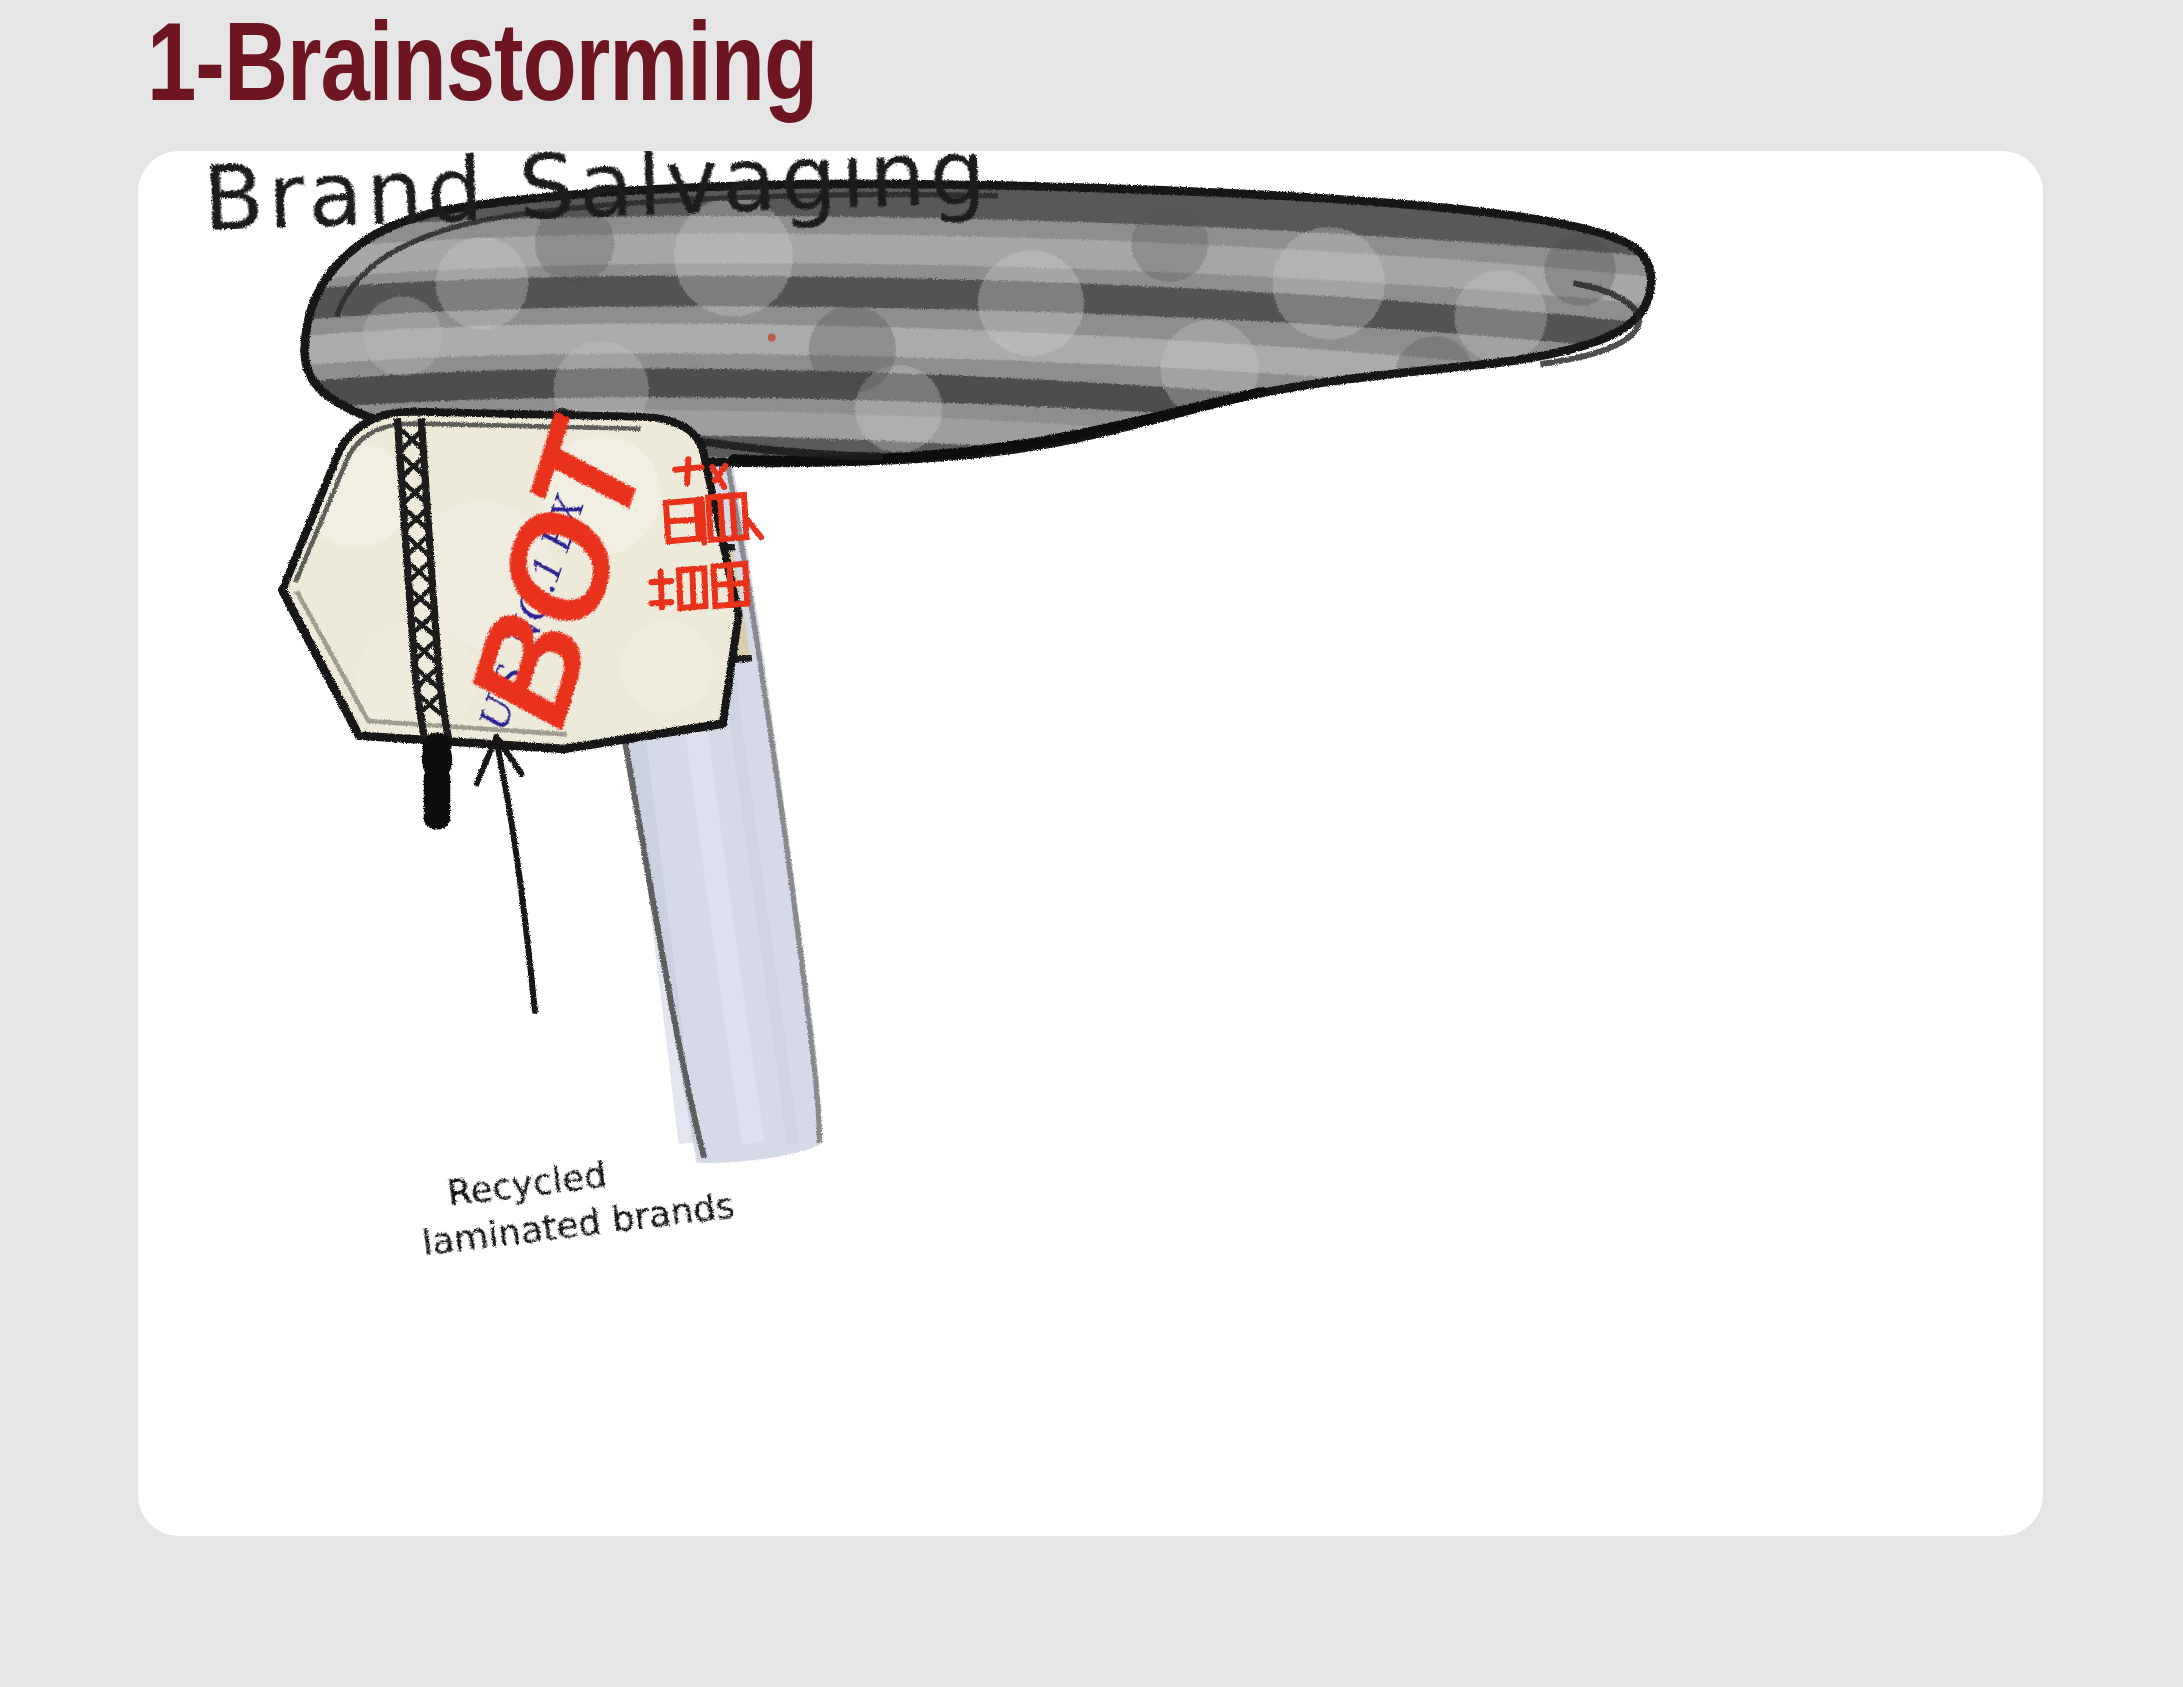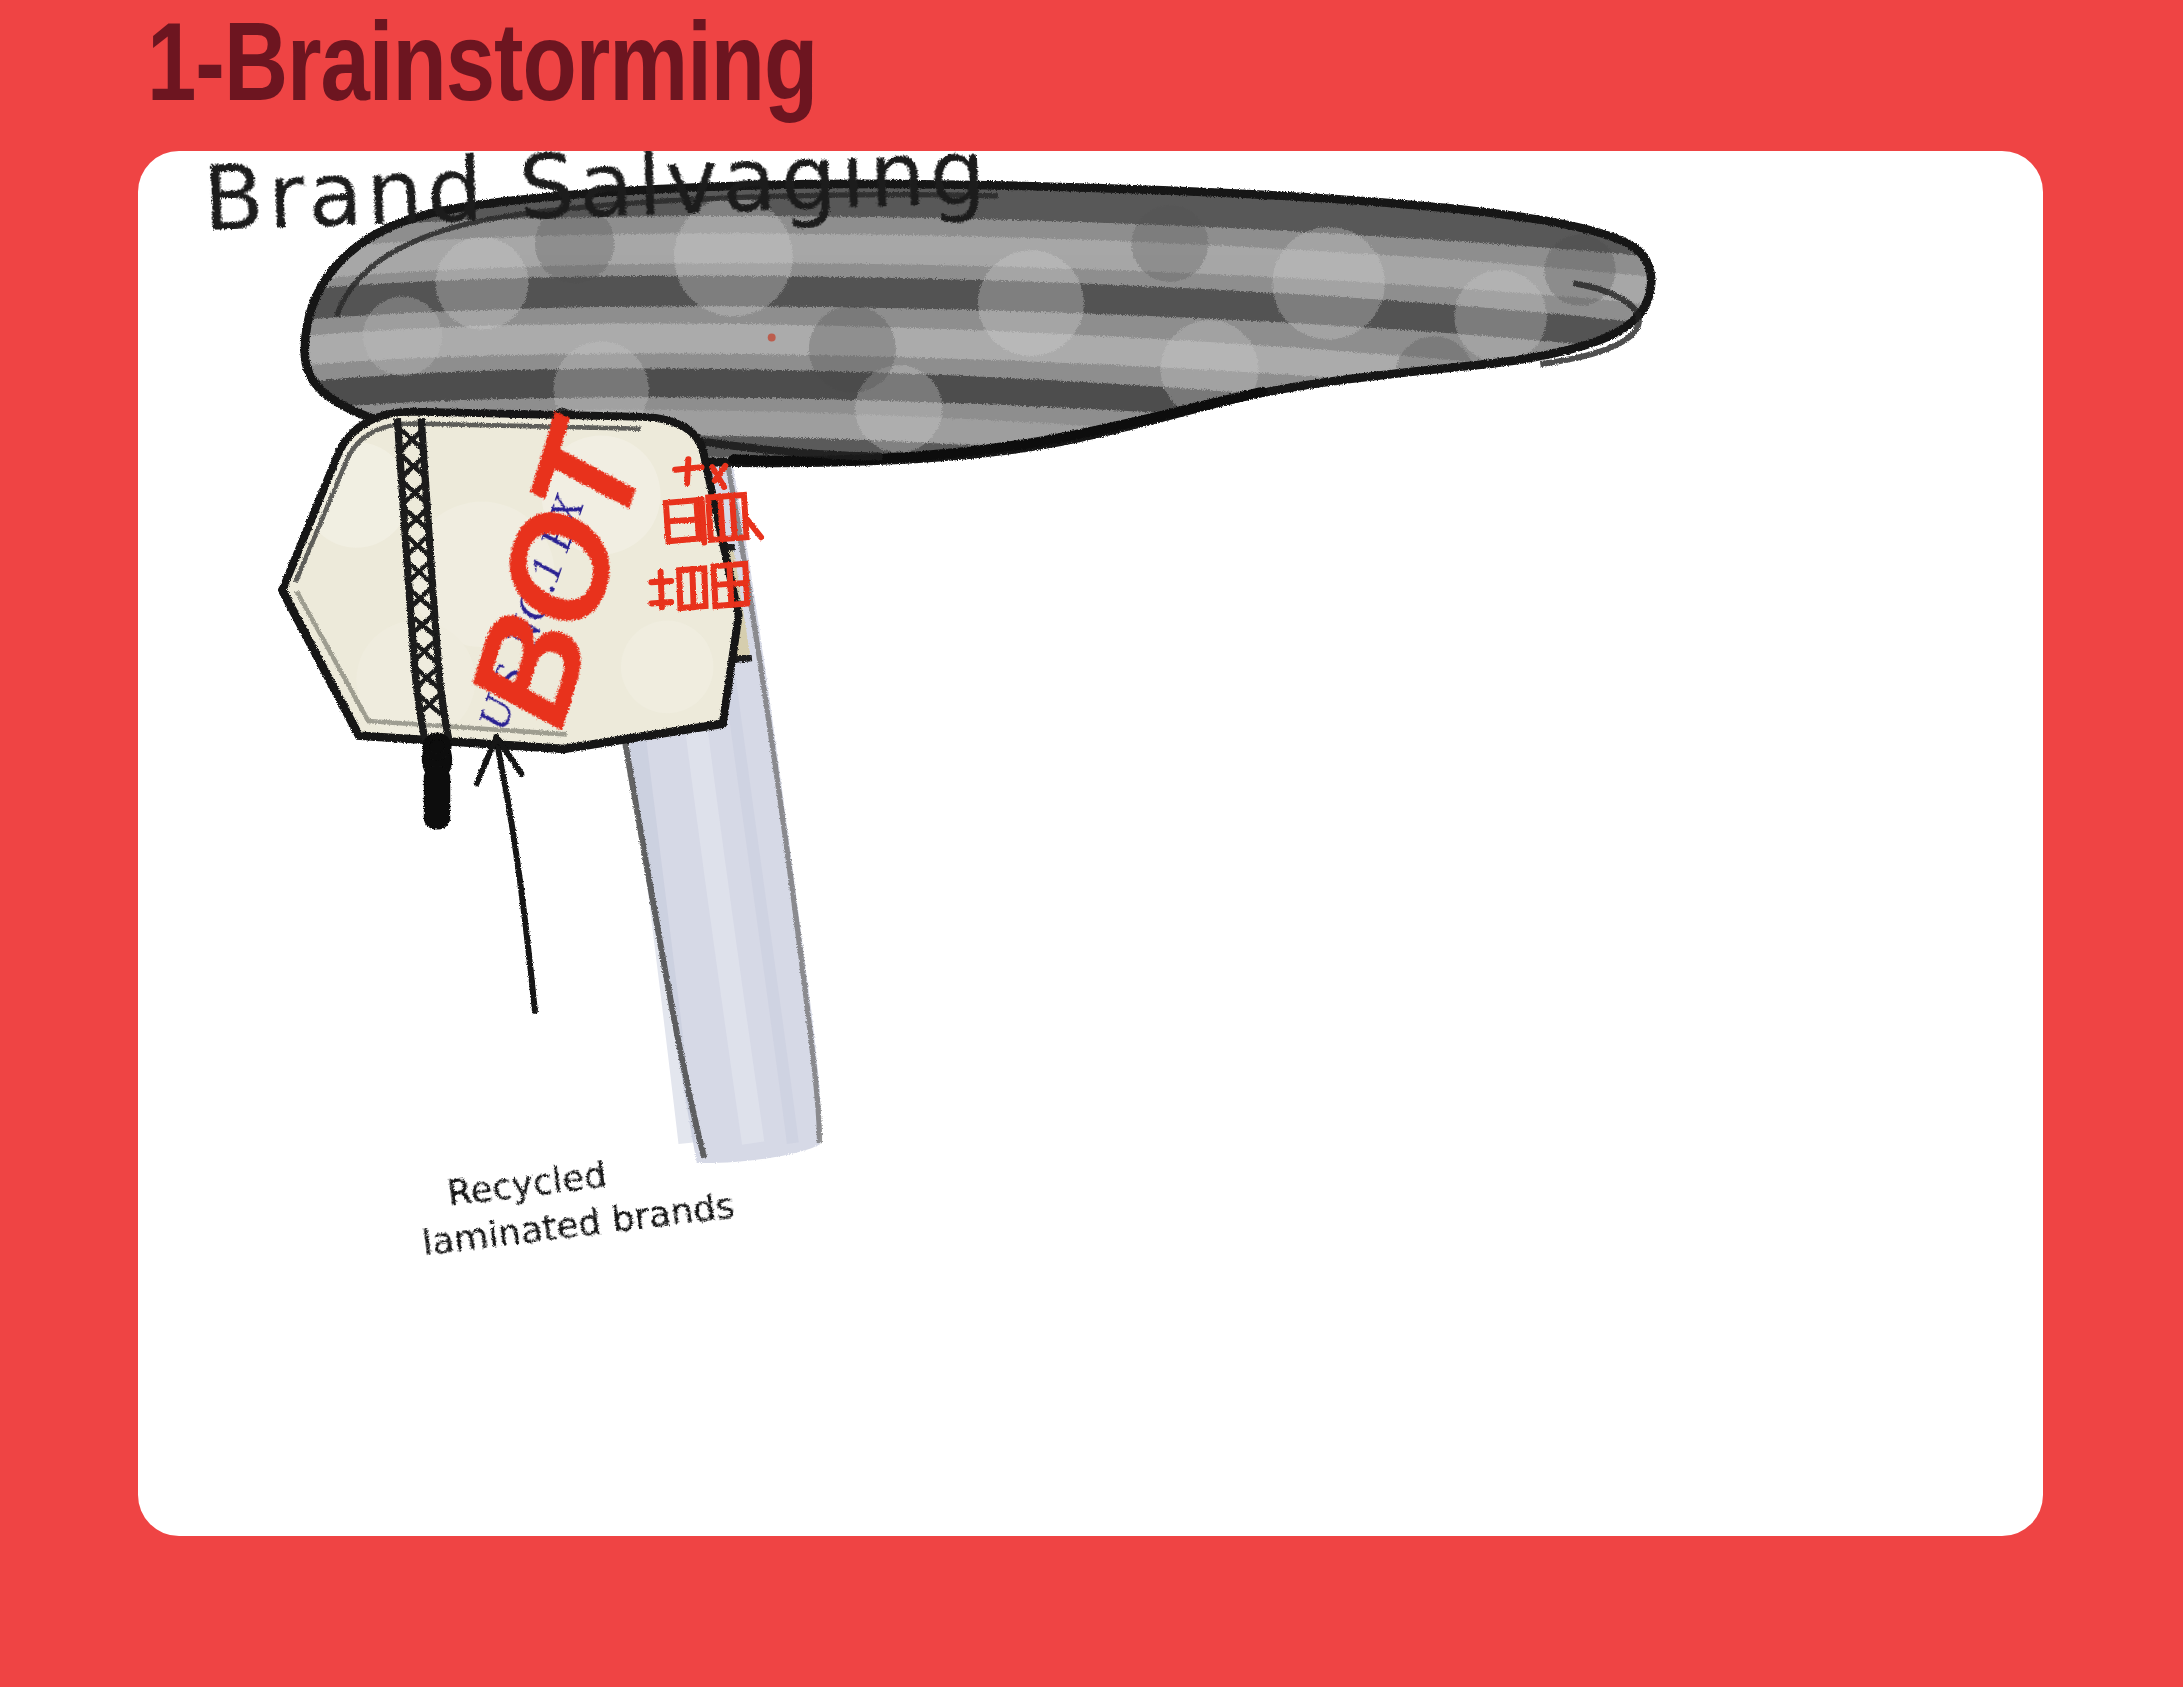--- a/index.html
+++ b/index.html
@@ -7,21 +7,21 @@
     padding: 0;
     background: #ffffff;
   }
   body {
     font-family: "Liberation Sans", sans-serif;
   }
   #slide {
     position: relative;
     width: 2183px;
     height: 1687px;
-    background: #ef4444;
+    background: #e5e5e5;
     overflow: hidden;
   }
   #slide-title {
     position: absolute;
     left: 147px;
     top: 6.6px;
     font-family: "Liberation Sans", sans-serif;
     font-weight: bold;
     font-size: 111px;
     line-height: 1.0;

